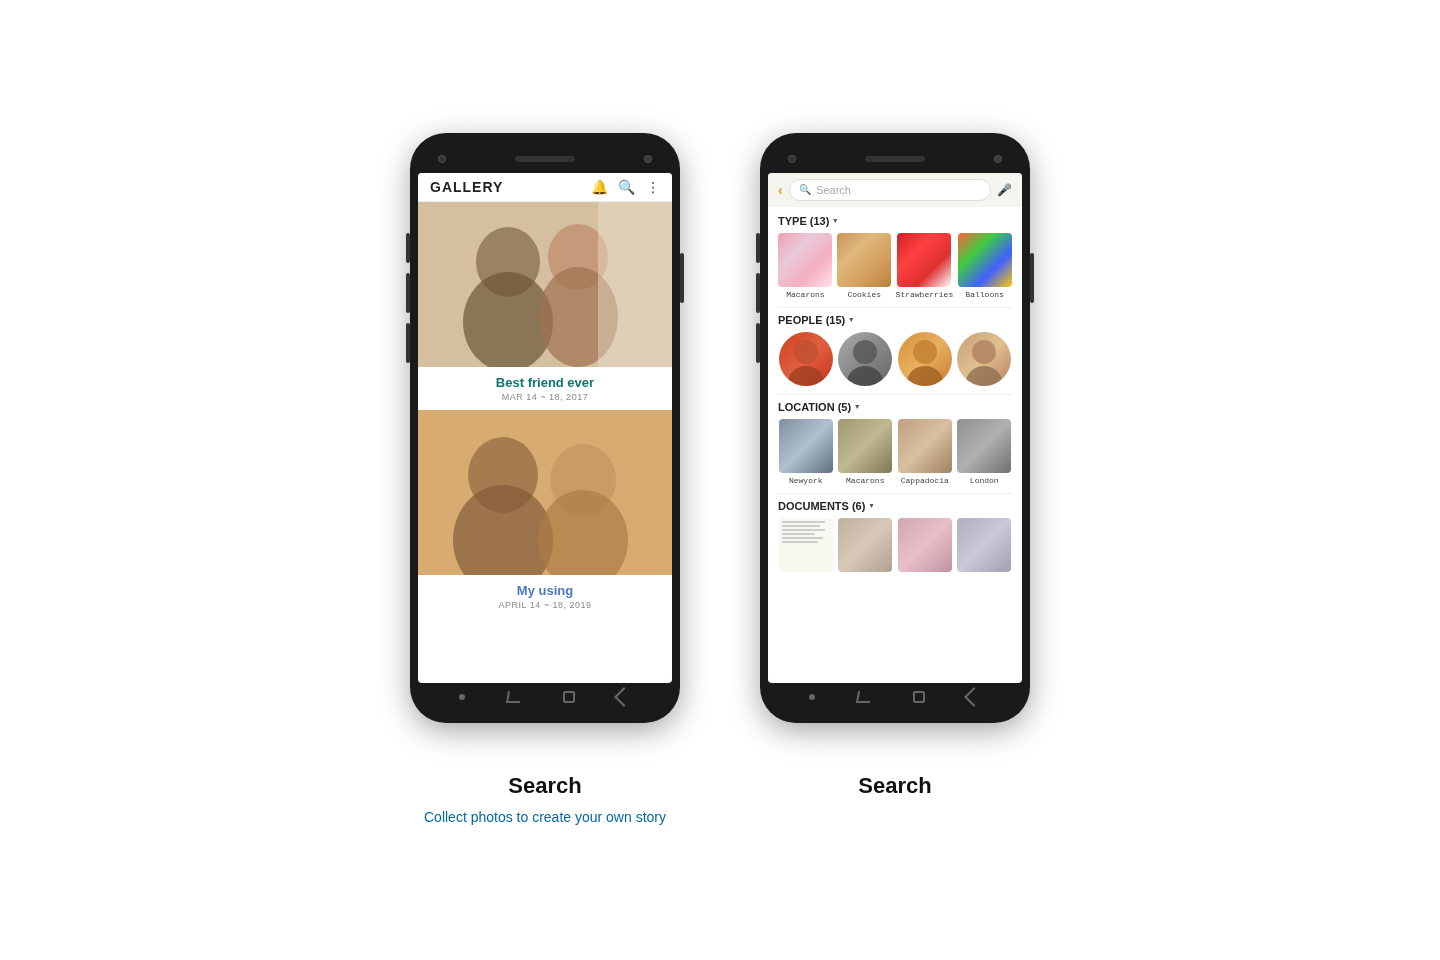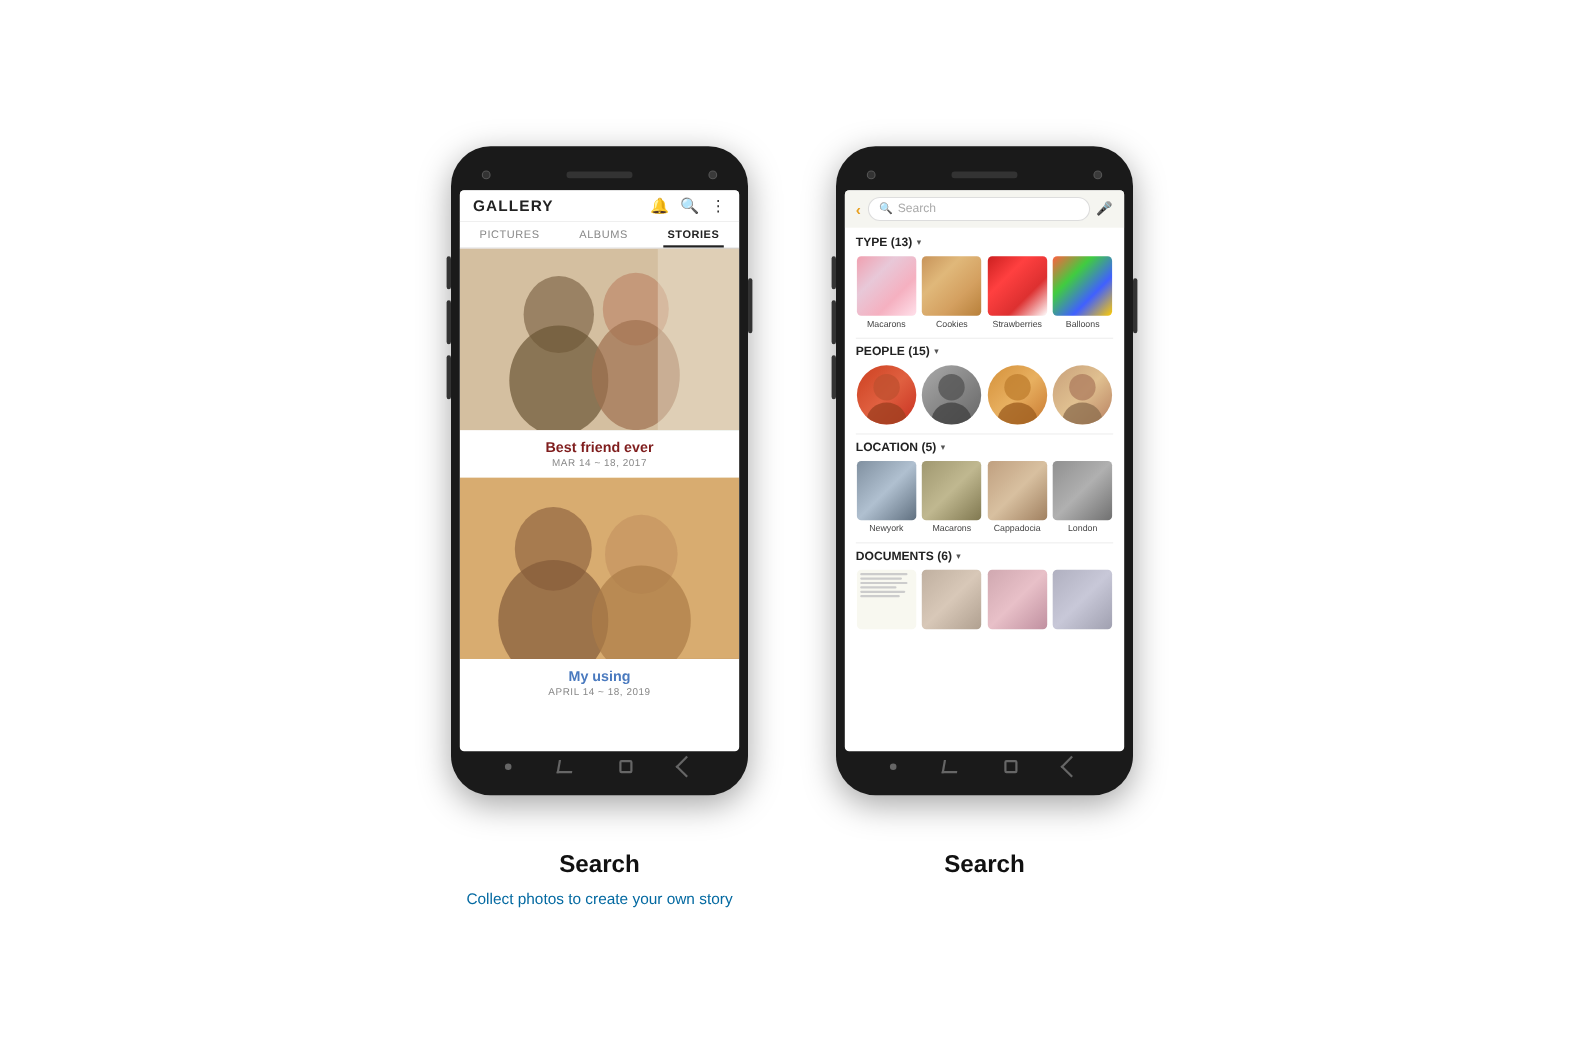--- a/index.html
+++ b/index.html
@@ -214,21 +214,21 @@
 
     .story-info {
       background: #fff;
       padding: 8px;
       text-align: center;
     }
 
     .story-title {
       font-size: 13px;
       font-weight: bold;
-      color: #7f1d1d;
+      color: #0f766e;
       margin-bottom: 2px;
     }
 
     .story-date {
       font-size: 9px;
       color: #888;
       letter-spacing: 0.5px;
     }
 
     
@@ -316,20 +316,21 @@
 
     .chevron-down {
       font-size: 8px;
       color: #555;
     }
 
     .items-grid {
       display: flex;
       gap: 4px;
       margin-bottom: 8px;
+      font-family: Liberation Mono, monospace;
     }
 
     .grid-item {
       display: flex;
       flex-direction: column;
       align-items: center;
       flex: 1;
     }
 
     .grid-thumb {
@@ -431,25 +432,20 @@
 
         <div class="gallery-header">
           <span class="gallery-title">GALLERY</span>
           <div class="gallery-icons">
             <span class="icon-bell">🔔</span>
             <span class="icon-search">🔍</span>
             <span class="icon-more">⋮</span>
           </div>
         </div>
 
-        <div class="gallery-tabs">
-          <div class="tab-item">PICTURES</div>
-          <div class="tab-item">ALBUMS</div>
-          <div class="tab-item active">STORIES</div>
-        </div>
 
         <div class="story-card">
           <div class="photo-friends">
             <svg width="254" height="165" viewBox="0 0 254 165">
 
               <rect width="254" height="165" fill="#d4bfa0"></rect>
 
               <ellipse cx="90" cy="60" rx="32" ry="35" fill="#8b7355" opacity="0.8"></ellipse>
               <ellipse cx="90" cy="120" rx="45" ry="50" fill="#6b5535" opacity="0.7"></ellipse>
               <ellipse cx="160" cy="55" rx="30" ry="33" fill="#c09070" opacity="0.8"></ellipse>

